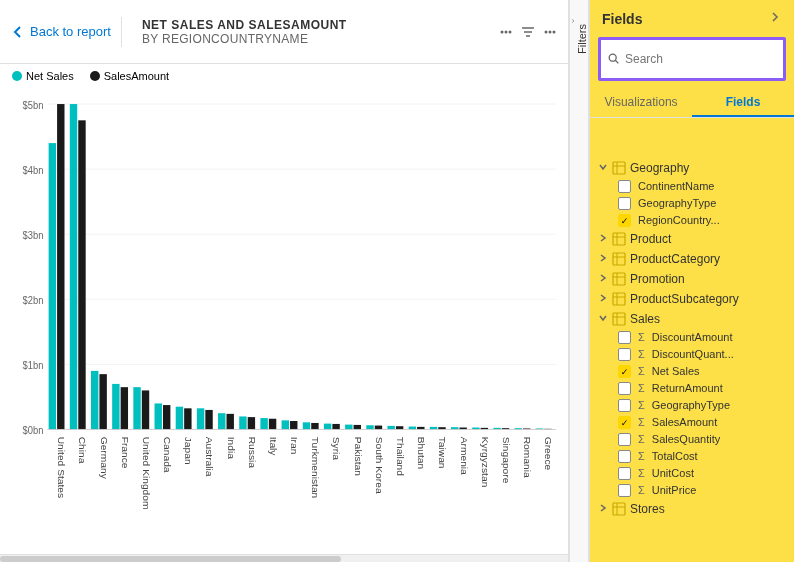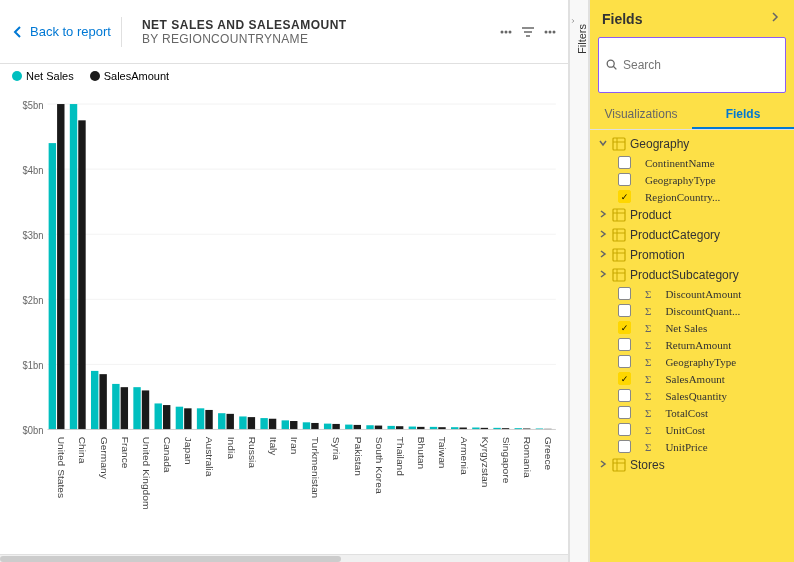--- a/index.html
+++ b/index.html
@@ -31,35 +31,35 @@
     .filters-panel { width: 20px; background: #f8f8f8; border-left: 1px solid #e0e0e0; border-right: 1px solid #e0e0e0; display: flex; align-items: flex-start; justify-content: center; padding-top: 8px; position: relative; cursor: pointer; }
     .filters-text { writing-mode: vertical-rl; transform: rotate(180deg); font-size: 11px; color: #333; margin-top: 16px; user-select: none; }
 
     
     .right-panel { width: 205px; display: flex; flex-direction: column; background: #fde047; border-left: 1px solid #e0e0e0; }
     .right-header { display: flex; align-items: center; justify-content: space-between; padding: 10px 12px 6px; }
     .right-title { font-size: 14px; font-weight: 600; color: #333; }
     .chevron-right svg { width: 14px; height: 14px; }
 
     
-    .search-box { margin: 4px 8px 8px; display: flex; align-items: center; border: 1px solid #8b5cf6; border-radius: 2px; padding: 20px 6px; gap: 4px; background: #fff; }
+    .search-box { margin: 4px 8px 8px; display: flex; align-items: center; border: 3px solid #8b5cf6; border-radius: 2px; padding: 12px 6px; gap: 4px; background: #fff; }
     .search-box input { border: none; outline: none; font-size: 12px; width: 100%; }
     .search-box svg { width: 14px; height: 14px; color: #666; flex-shrink: 0; }
 
     
     .tabs { display: flex; border-bottom: 1px solid #e0e0e0; }
     .tab { flex: 1; text-align: center; padding: 6px 4px; font-size: 12px; cursor: pointer; color: #666; border-bottom: 2px solid transparent; }
     .tab.active { color: #0078d4; border-bottom: 2px solid #0078d4; font-weight: 600; }
 
     
-    .fields-tree { flex: 1; overflow-y: auto; padding: 4px 0; }
+    .fields-tree { flex: 1; overflow-y: auto; padding: 4px 0; margin-top: 36px; }
     .tree-group { }
     .tree-group-header { display: flex; align-items: center; padding: 3px 8px; cursor: pointer; gap: 4px; }
     .tree-group-label { font-size: 12px; color: #333; font-weight: 500; }
-    .tree-item { display: flex; align-items: flex-end; padding: 2px 8px 2px 28px; gap: 14px; cursor: pointer; font-family: Liberation Serif, serif; }
+    .tree-item { display: flex; align-items: flex-start; padding: 2px 8px 2px 28px; gap: 7px; cursor: pointer; }
     .tree-item-label { font-size: 11px; color: #333; }
     .checkbox { width: 13px; height: 13px; border: 1px solid #888; border-radius: 2px; flex-shrink: 0; display: flex; align-items: center; justify-content: center; background: #fff; }
     .checkbox.checked { background: #ffd700; border-color: #ffd700; }
     .checkbox.checked::after { content: '✓'; font-size: 9px; color: #000; }
     .table-icon { width: 14px; height: 14px; flex-shrink: 0; }
     .sigma-icon { font-size: 11px; color: #666; flex-shrink: 0; }
 
     
     .fields-tree::-webkit-scrollbar { width: 6px; }
     .fields-tree::-webkit-scrollbar-track { background: #f5f5f5; }
@@ -317,20 +317,31 @@
             </svg></span>
       <svg width="14" height="14" viewBox="0 0 14 14" fill="none" class="table-icon">
       <rect x="1" y="1" width="12" height="12" rx="1" stroke="#c8a800" stroke-width="1.2" fill="none"></rect>
       <line x1="1" y1="5" x2="13" y2="5" stroke="#c8a800" stroke-width="1"></line>
       <line x1="5" y1="1" x2="5" y2="13" stroke="#c8a800" stroke-width="1"></line>
     </svg>
       <span class="tree-group-label">ProductSubcategory</span>
     </div>
       </div>
       <div class="tree-group">
+        <div class="tree-group-header">
+      <span><svg width="10" height="10" viewBox="0 0 10 10" fill="none" stroke="#666" stroke-width="1.5">
+              <polyline points="2,3 5,7 8,3"></polyline>
+            </svg></span>
+      <svg width="14" height="14" viewBox="0 0 14 14" fill="none" class="table-icon">
+      <rect x="1" y="1" width="12" height="12" rx="1" stroke="#c8a800" stroke-width="1.2" fill="none"></rect>
+      <line x1="1" y1="5" x2="13" y2="5" stroke="#c8a800" stroke-width="1"></line>
+      <line x1="5" y1="1" x2="5" y2="13" stroke="#c8a800" stroke-width="1"></line>
+    </svg>
+      <span class="tree-group-label">Sales</span>
+    </div>
         <div class="tree-item">
           <div class="checkbox"></div>
           <span class="sigma-icon">Σ</span>
           <span class="tree-item-label">DiscountAmount</span>
         </div>
         <div class="tree-item">
           <div class="checkbox"></div>
           <span class="sigma-icon">Σ</span>
           <span class="tree-item-label">DiscountQuant...</span>
         </div>

